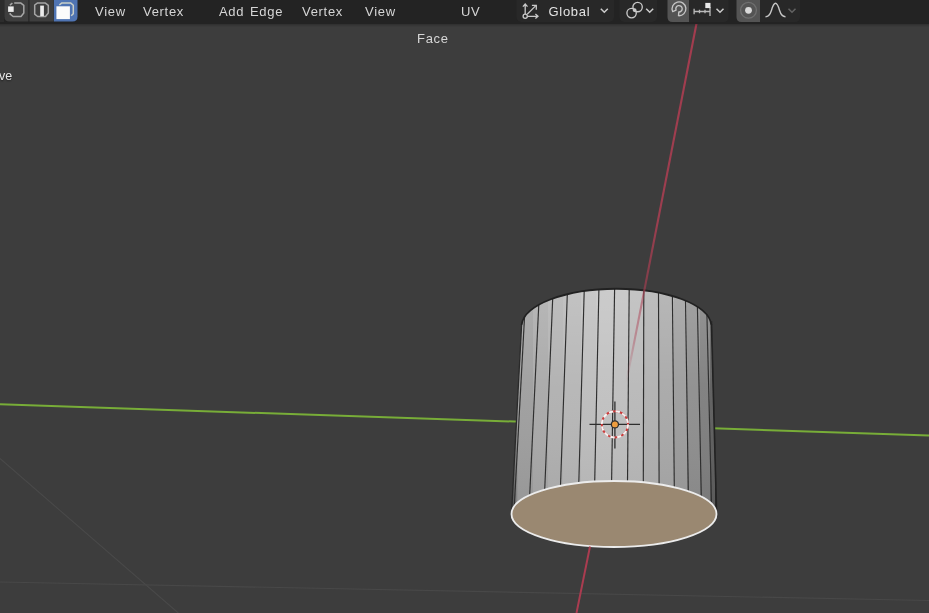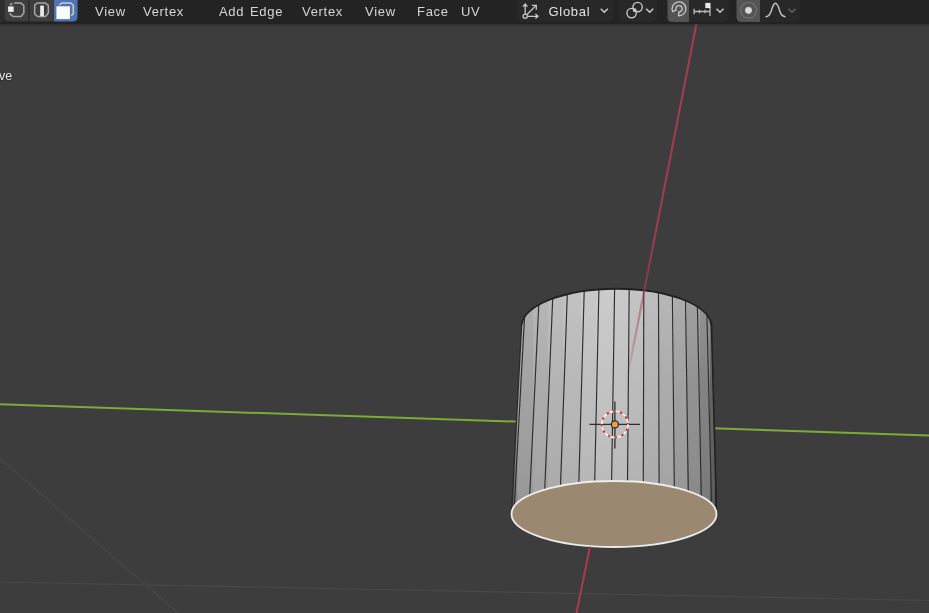--- a/index.html
+++ b/index.html
@@ -134,21 +134,21 @@
     </g>
     <rect x="56.4" y="6.3" width="13.5" height="12.8" fill="#fbfbfb"></rect>
   </svg>
 
   <div class="menu" style="left:95px;">View</div>
   <div class="menu" style="left:143px;">Vertex</div>
   <div class="menu" style="left:219px;text-align:center;">Add</div>
   <div class="menu" style="left:250px;">Edge</div>
   <div class="menu" style="left:302px;text-align:center;">Vertex</div>
   <div class="menu" style="left:365px;">View</div>
-  <div class="menu" style="left:417px;">Face</div>
+  <div class="menu" style="left:417px;margin-top:27px;">Face</div>
   <div class="menu" style="left:461px;">UV</div>
 
   <svg width="300" height="24" viewBox="0 0 300 24" style="position:absolute;left:516px;top:0;">
 
     <rect x="0.5" y="-4" width="97.5" height="26" rx="5" fill="#282828"></rect>
 
     <g stroke="#c9c9c9" stroke-width="1.3" fill="none">
       <path d="M 9.2,16.3 V 4.2 M 6.9,6.6 L 9.2,4 L 11.5,6.6"></path>
       <path d="M 9.2,16.3 H 21.8 M 19.4,14 L 22,16.3 L 19.4,18.6"></path>
       <path d="M 11.2,14.3 L 19.6,5.9"></path>

